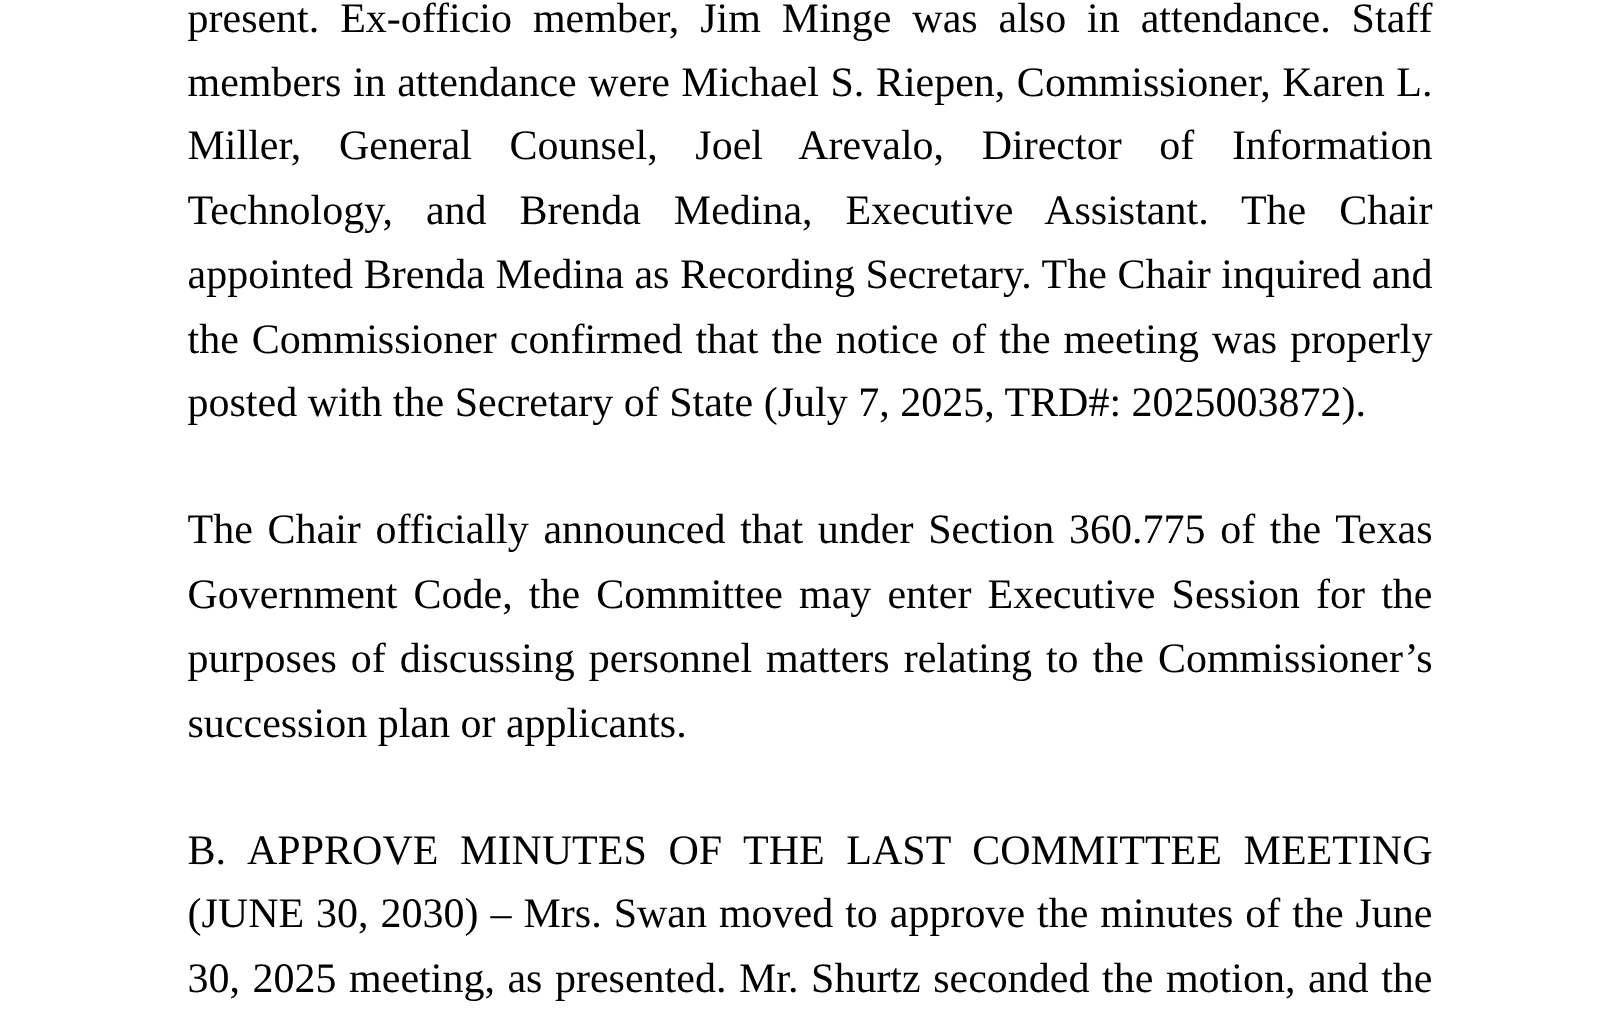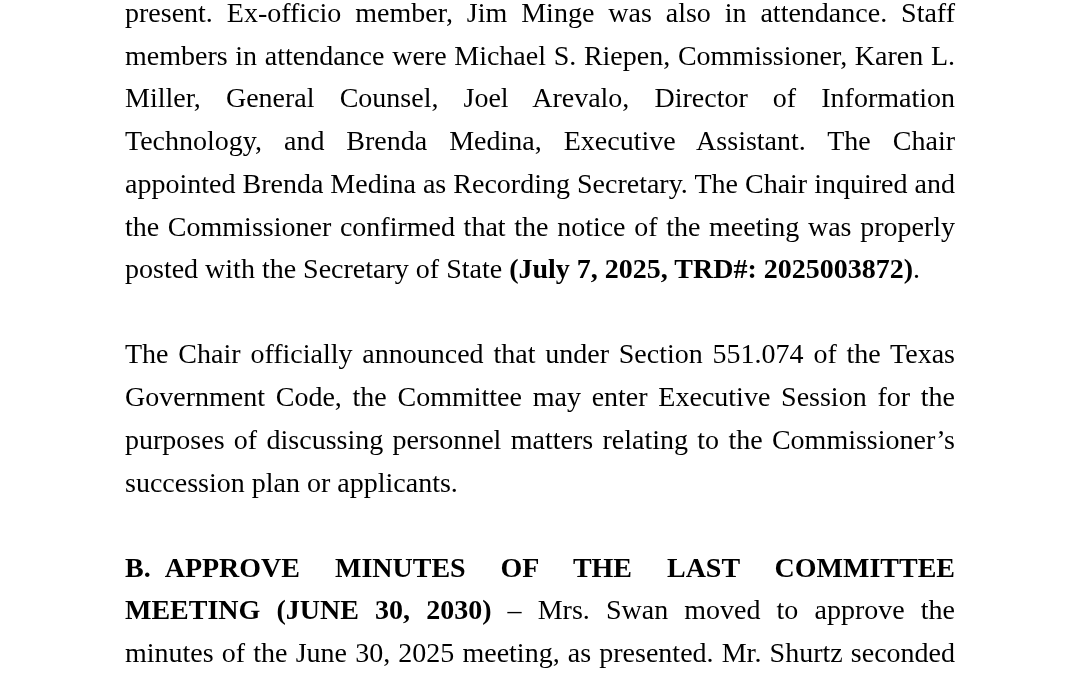--- a/index.html
+++ b/index.html
@@ -21,27 +21,27 @@
     line-height: 42.7px;
     text-align: justify;
   }
   .para {
     margin: 42.5px 0 0 0;
   }
   .para.first {
     margin-top: -8px;
   }
   .bold {
-    font-weight: bold;
+    font-weight: normal;
   }
   .tab {
     display: inline-block;
     width: 14px;
   }
 </style>
 </head>
 <body>
 
 <div class="page">
   <p class="para first"><span>present. Ex-officio member, Jim Minge was also in attendance. Staff members in attendance were Michael S. Riepen, Commissioner, Karen L. Miller, General Counsel, Joel Arevalo, Director of Information Technology, and Brenda Medina, Executive Assistant. The Chair appointed Brenda Medina as Recording Secretary. The Chair inquired and the Commissioner confirmed that the notice of the meeting was properly posted with the Secretary of State </span><span class="bold">(July 7, 2025, TRD#: 2025003872)</span><span>.</span></p>
-  <p class="para"><span>The Chair officially announced that under Section 551.074 of the Texas Government Code, the Committee may enter Executive Session for the purposes of discussing personnel matters relating to the Commissioner’s succession plan or applicants.</span></p>
+  <p class="para"><span>The Chair officially announced that under Section 360.775 of the Texas Government Code, the Committee may enter Executive Session for the purposes of discussing personnel matters relating to the Commissioner’s succession plan or applicants.</span></p>
   <p class="para"><span class="bold">B.</span><span class="tab"></span><span class="bold">APPROVE MINUTES OF THE LAST COMMITTEE MEETING (JUNE 30, 2030)</span><span> – Mrs. Swan moved to approve the minutes of the June 30, 2025 meeting, as presented. Mr. Shurtz seconded the motion, and the motion was unanimously adopted.</span></p>
 </div>
 
 </body></html>

